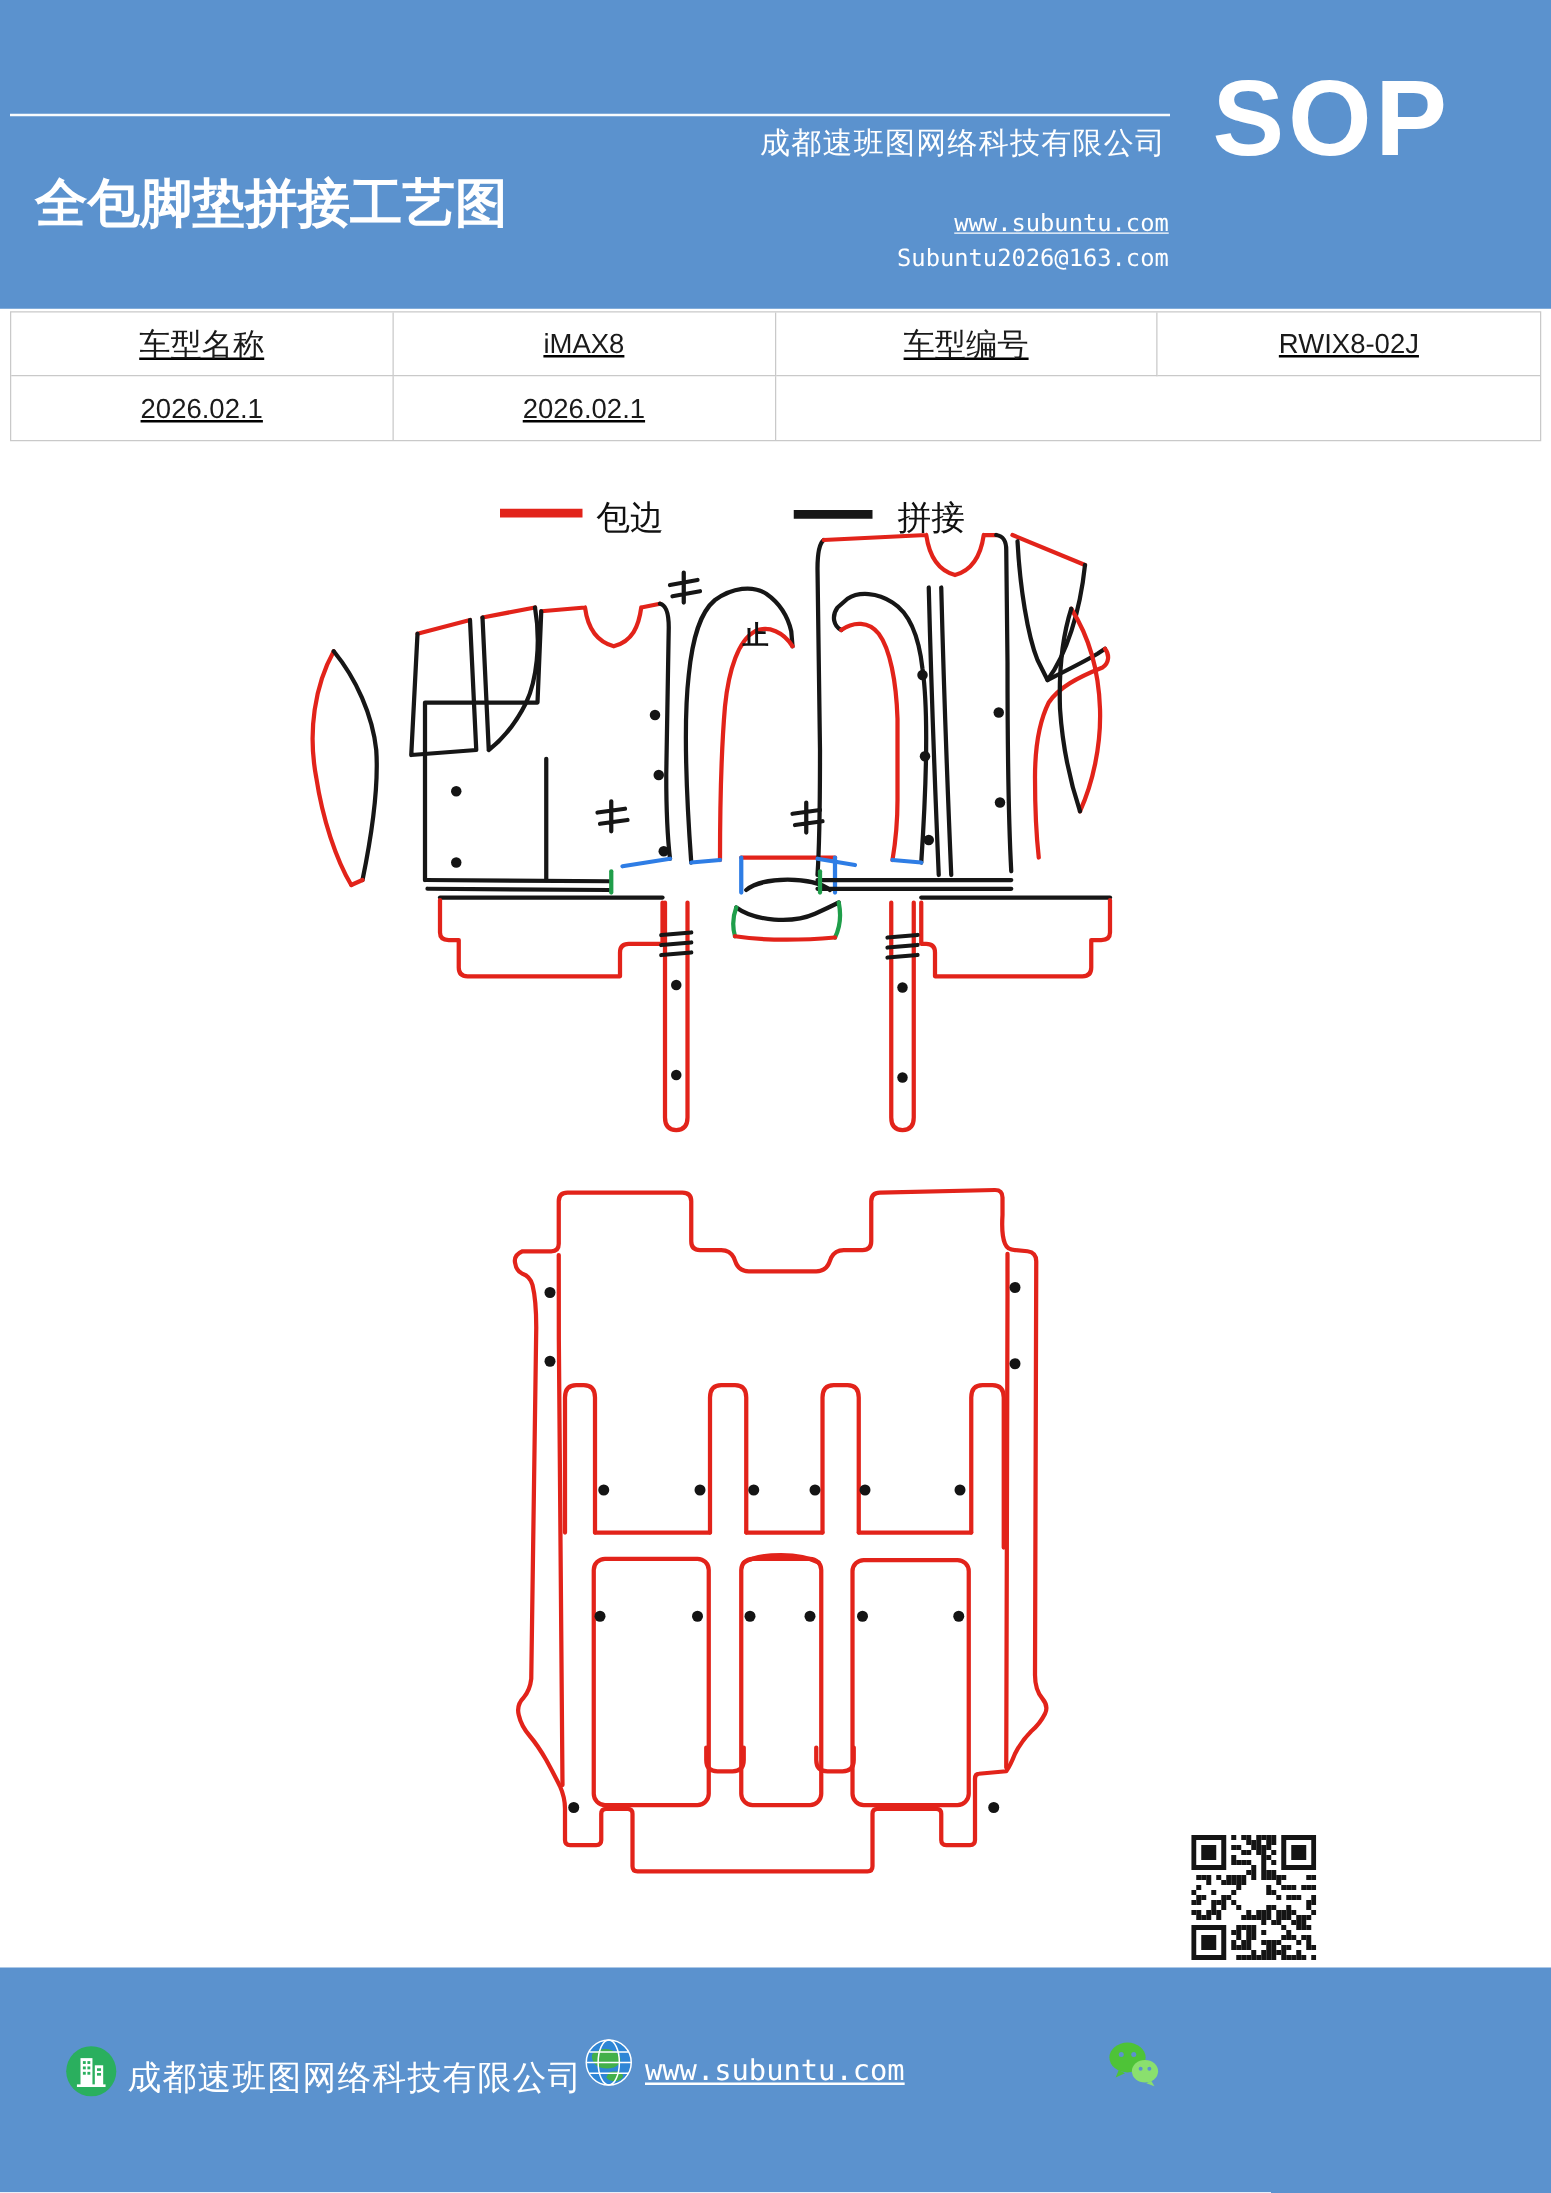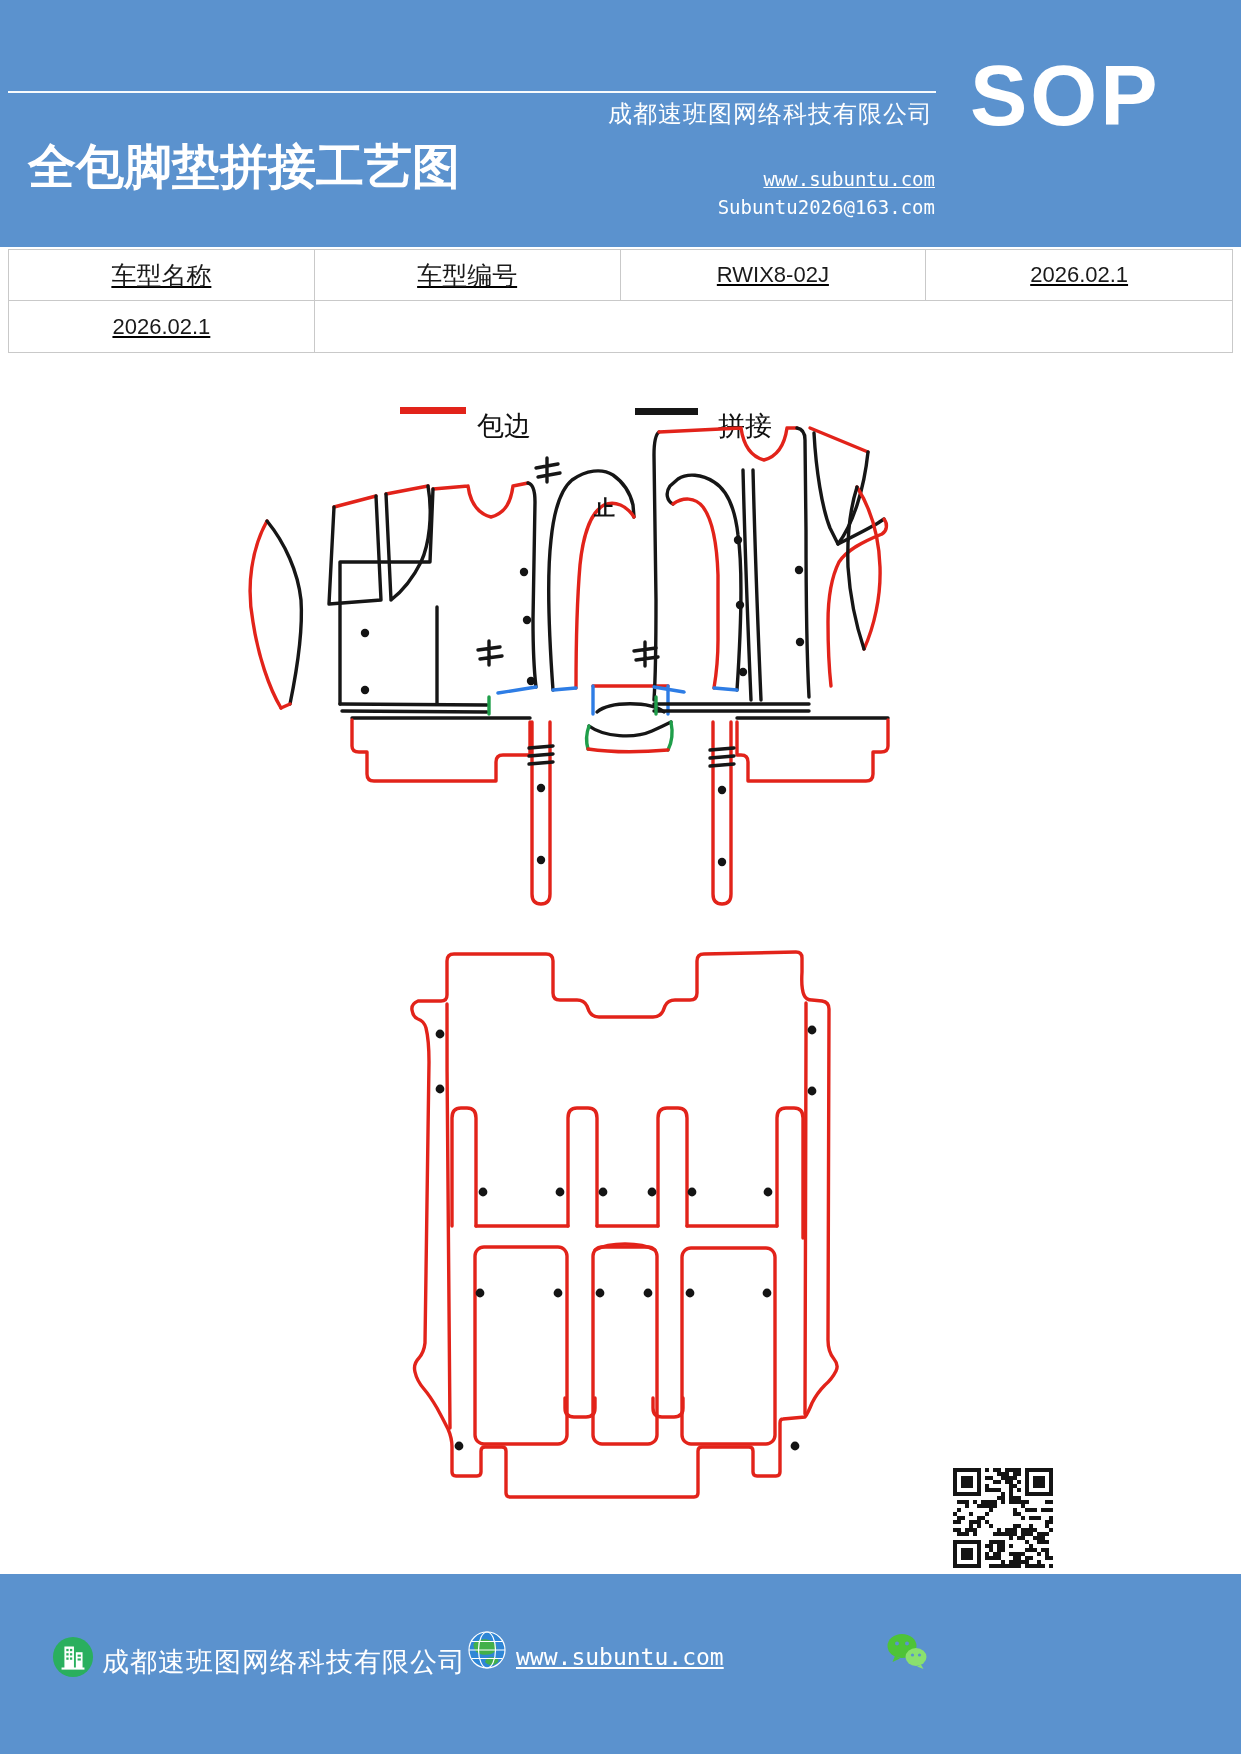--- a/index.html
+++ b/index.html
@@ -7,21 +7,21 @@
     --hdr:#5b92ce; --border:#c9c9c9;
   }
   html,body{margin:0;padding:0;background:#fff;}
   .page{position:relative;width:1241px;height:1754px;background:#fff;overflow:hidden;
         font-family:"Liberation Sans",sans-serif;}
   
   .hdr{position:absolute;top:0;left:0;width:1241px;height:247px;background:var(--hdr);}
   .logo{position:absolute;top:16px;left:28px;color:#fff;font-size:45px;font-weight:bold;
         letter-spacing:1px;font-family:"Liberation Sans",sans-serif;}
   .hdr-line{position:absolute;top:91px;left:8px;width:928px;height:2px;background:rgba(255,255,255,.96);}
-  .doc-title{position:absolute;top:135px;left:28px;color:#fff;font-size:48px;font-weight:bold;
+  .doc-title{position:absolute;top:135px;left:28px;color:#fff;font-size:42px;font-weight:bold;
         font-family:"Liberation Serif",serif;}
   .hdr-company{position:absolute;top:98px;right:308px;color:#fff;font-size:24px;letter-spacing:1px;
         font-family:"Liberation Serif",serif;}
   .hdr-web{position:absolute;top:168px;right:306px;color:#fff;font-size:19px;
         font-family:"DejaVu Sans Mono",monospace;text-decoration:underline;cursor:pointer;}
   .hdr-email{position:absolute;top:196px;right:306px;color:#fff;font-size:19px;
         font-family:"DejaVu Sans Mono",monospace;margin-left:12px;}
   .sop{position:absolute;top:46px;left:970px;color:#fff;font-size:86px;font-weight:bold;
         letter-spacing:3px;font-family:"Liberation Sans",sans-serif;}
   
@@ -31,21 +31,21 @@
   .cell{border-right:1px solid var(--border);border-bottom:1px solid var(--border);
         display:flex;align-items:center;justify-content:center;color:#1a1a1a;}
   .cell:nth-child(4n){border-right:none;}
   .cell:nth-child(n+5){border-bottom:none;}
   .lbl{font-family:"Liberation Serif",serif;font-size:25px;}
   .val{font-family:"Liberation Sans",sans-serif;font-size:22px;}
   
   .legend{position:absolute;top:396px;left:0;width:1241px;height:42px;}
   .lg-red{position:absolute;left:400px;top:11px;width:66px;height:7px;background:var(--red);}
   .lg-black{position:absolute;left:635px;top:12px;width:63px;height:7px;background:var(--black);}
-  .lg-txt{position:absolute;top:0;color:#111;font-size:27px;font-family:Liberation Mono, monospace;margin-top:12px;}
+  .lg-txt{position:absolute;top:0;color:#111;font-size:27px;font-family:Liberation Mono, monospace;}
   .lg-t1{left:477px;} .lg-t2{left:718px;}
   
   .diagram{position:absolute;top:0;left:0;width:1241px;height:1754px;}
   .sr{stroke:var(--red);} .sk{stroke:var(--black);} .sb{stroke:var(--blue);} .sg{stroke:var(--green);}
   .diagram path,.diagram rect.oln{fill:none;stroke-width:3.4;stroke-linecap:round;stroke-linejoin:round;}
   .rear{stroke-width:3.6;}
   .dot{fill:#141414;stroke:none;}
   .stoptxt{font-family:"Liberation Serif",serif;font-size:21px;fill:#111;font-weight:bold;}
   
   .qr{position:absolute;left:953px;top:1468px;width:100px;height:100px;background:#fff;}
@@ -68,20 +68,21 @@
     <div class="hdr-line"></div>
     <div class="doc-title">全包脚垫拼接工艺图</div>
     <div class="hdr-company">成都速班图网络科技有限公司</div>
     <div class="hdr-web">www.subuntu.com</div>
     <div class="hdr-email">Subuntu2026@163.com</div>
     <div class="sop">SOP</div>
   </div>
 
   <div class="info">
     <div class="cell lbl">车型名称</div>
+    <div class="cell val">iMAX8</div>
     <div class="cell lbl">车型编号</div>
     <div class="cell val">RWIX8-02J</div>
     <div class="cell val">2026.02.1</div>
     <div class="cell val">2026.02.1</div>
   </div>
 
   <div class="legend">
     <div class="lg-red"></div>
     <div class="lg-txt lg-t1">包边</div>
     <div class="lg-black"></div>

